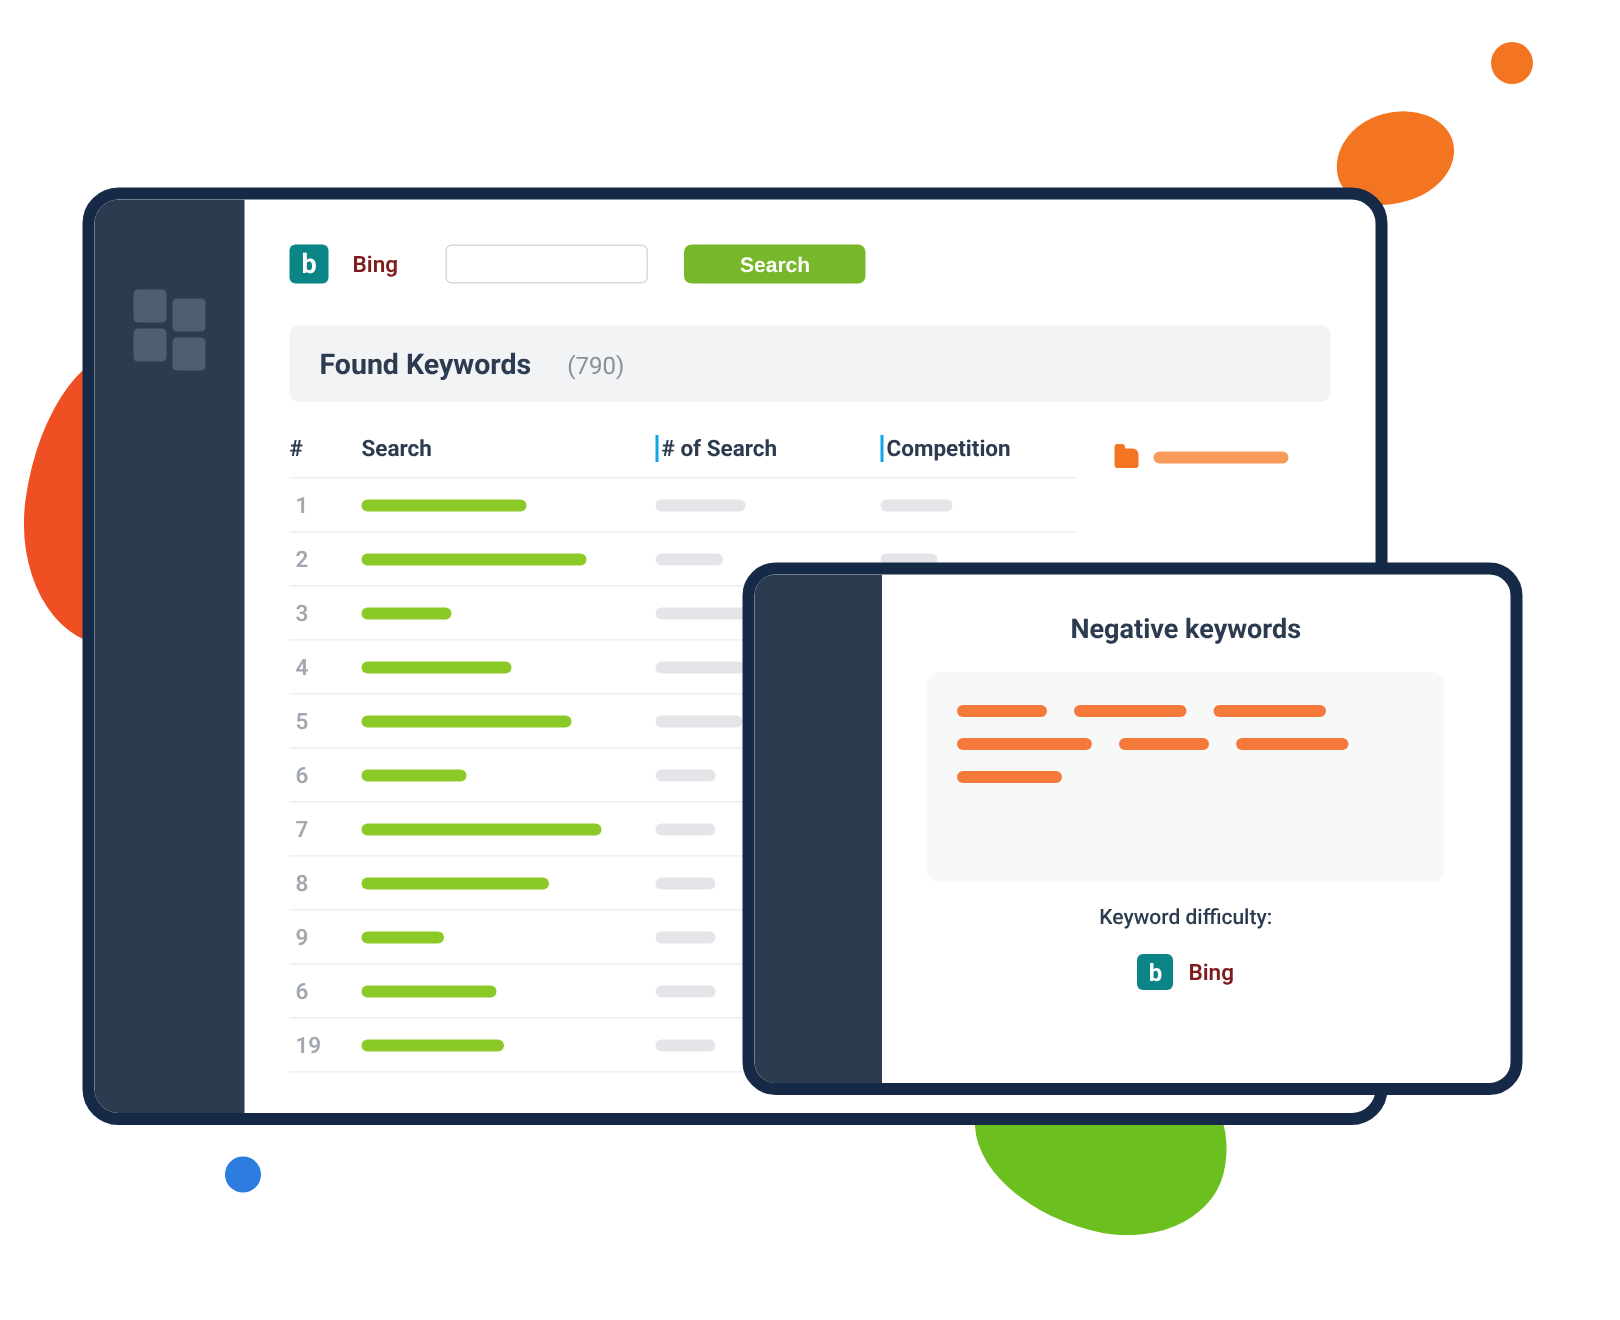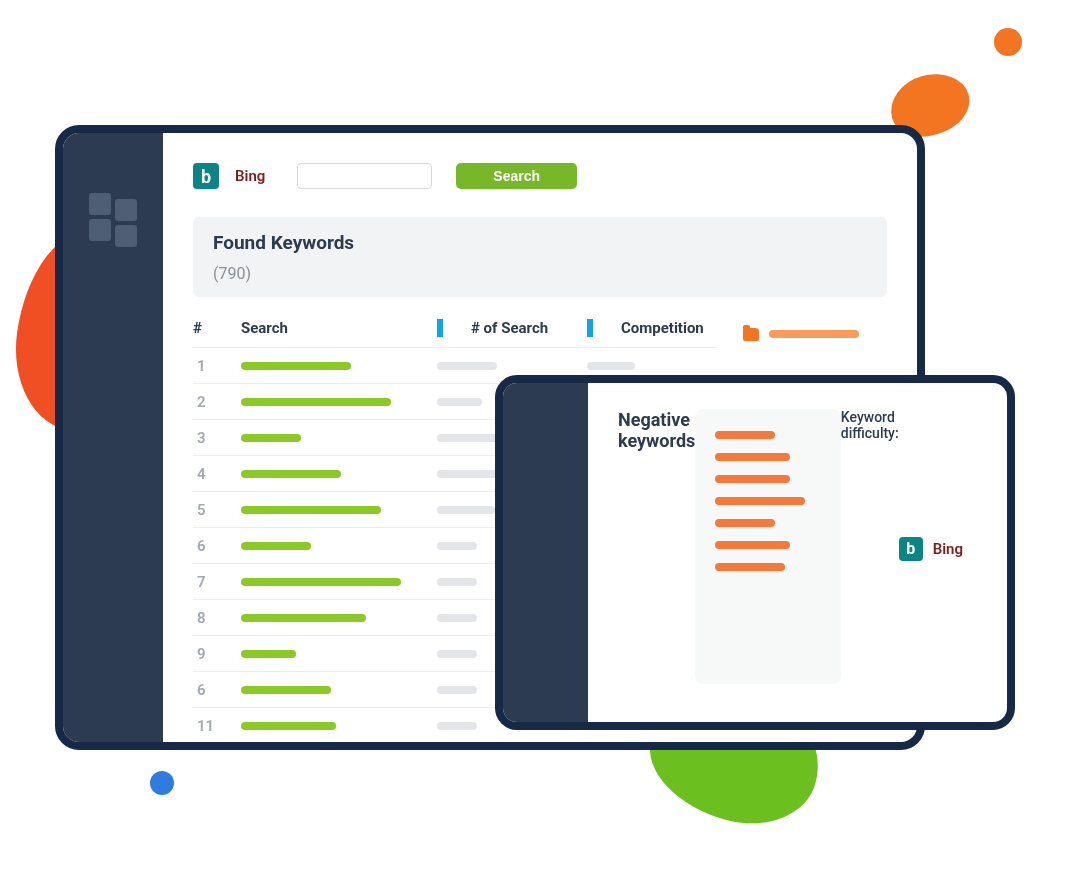--- a/index.html
+++ b/index.html
@@ -89,37 +89,36 @@
     border: none; border-radius: 5px;
     padding: 5px 37px; font-weight: 700;
     font-size: 14px; cursor: pointer;
     margin-left: 8px;
   }
 
   .found-bar {
     background: #f2f3f4;
     border-radius: 6px;
     padding: 14px 20px;
-    display: flex; align-items: baseline; gap: 10px;
+    display: flex; align-items: baseline; gap: 24px;
     margin-bottom: 12px;
-    flex-direction: column;
   }
   .found-title { font-weight: 700; font-size: 19px; color:#2c3b50;}
   .found-count { color:#8a9099; font-size: 16px;}
 
   .table-area { display:flex; gap: 0; }
   .table { flex: 1; }
   .thead, .trow {
     display: grid;
     grid-template-columns: 48px 1fr 150px 130px;
     align-items: center;
     border-bottom: 1px solid #eceef0;
   }
   .thead { padding: 10px 0; font-weight:700; color:#2c3b50; font-size:15px;}
-  .thead .col-divider { border-left: 6px solid #0ea5e9; padding-left: 28px;}
+  .thead .col-divider { border-left: 2px solid #0ea5e9; padding-left: 2px;}
   .trow { height: 36px; }
   .rnum { color:#a2a8b0; font-weight:600; font-size:15px; text-align:left; padding-left:4px;}
   .bar { height: 8px; border-radius: 5px; }
   .bar-green { background:#8ac926; }
   .bar-grey { background:#e3e5e8; }
 
   .rightcol {
     width: 170px; padding-left: 26px; padding-top: 8px;
     font-size: 15px; color:#2c3b50;
   }
@@ -141,33 +140,33 @@
     border-radius: 22px;
     overflow: hidden;
     z-index: 2;
     display: flex;
   }
   .sidebar-popup {
     width: 85px; background:#2c3b50; flex-shrink:0;
   }
   .popup-content {
     flex:1; padding: 26px 44px 22px 30px;
-    display:flex; flex-direction:row;
+    display:flex; flex-direction:column;align-items:center;
   }
   .popup-title { font-weight:700; font-size:18px; color:#2c3b50; margin-bottom:18px;}
   .tags-box {
     background:#f7f8f8; border-radius:8px;
     padding: 22px 20px;
     min-height: 140px;
     display:flex; flex-wrap:wrap; gap: 14px 18px;
     align-content: flex-start;
     margin-bottom: 16px;
   }
   .tag { height:8px; border-radius:5px; background:#f4793b;}
-  .kd-label { font-size:14px; color:#2c3b50; font-weight:500; margin-bottom:0;}
+  .kd-label { font-size:14px; color:#2c3b50; font-weight:500; margin-bottom:16px;}
   .kd-row { display:flex; align-items:center; gap:10px; margin-bottom: 12px;}
   .kd-row .bing-badge { width:24px; height:24px; font-size:16px;}
   .popup-btns { display:flex; justify-content:flex-end; gap:10px; margin-top:auto;}
   .btn-cancel {
     background:#e4e6e8; color:#2c3b50;
     border:none; border-radius:5px;
     padding:8px 20px; font-weight:600; font-size:15px; cursor:pointer;
   }
   .btn-apply {
     background:#77b82a; color:#fff;
@@ -313,33 +312,23 @@
               <div class="rnum">6</div>
               <div>
                 <div class="bar bar-green" style="width:90px"></div>
               </div>
               <div>
                 <div class="bar bar-grey" style="width:40px"></div>
               </div>
               <div></div>
             </div>
             <div class="trow">
-              <div class="rnum">11</div>
+              <div class="rnum">19</div>
               <div>
                 <div class="bar bar-green" style="width:95px"></div>
-              </div>
-              <div>
-                <div class="bar bar-grey" style="width:40px"></div>
-              </div>
-              <div></div>
-            </div>
-            <div class="trow">
-              <div class="rnum">12</div>
-              <div>
-                <div class="bar bar-green" style="width:110px"></div>
               </div>
               <div>
                 <div class="bar bar-grey" style="width:40px"></div>
               </div>
               <div></div>
             </div>
           </div>
       </div>
 
       <div class="rightcol">

